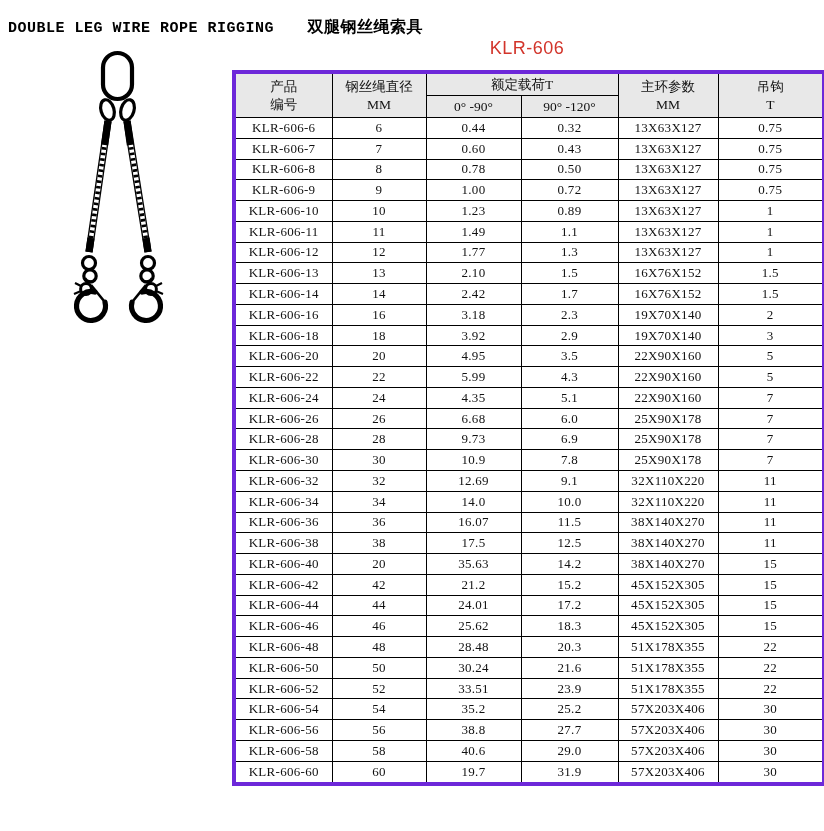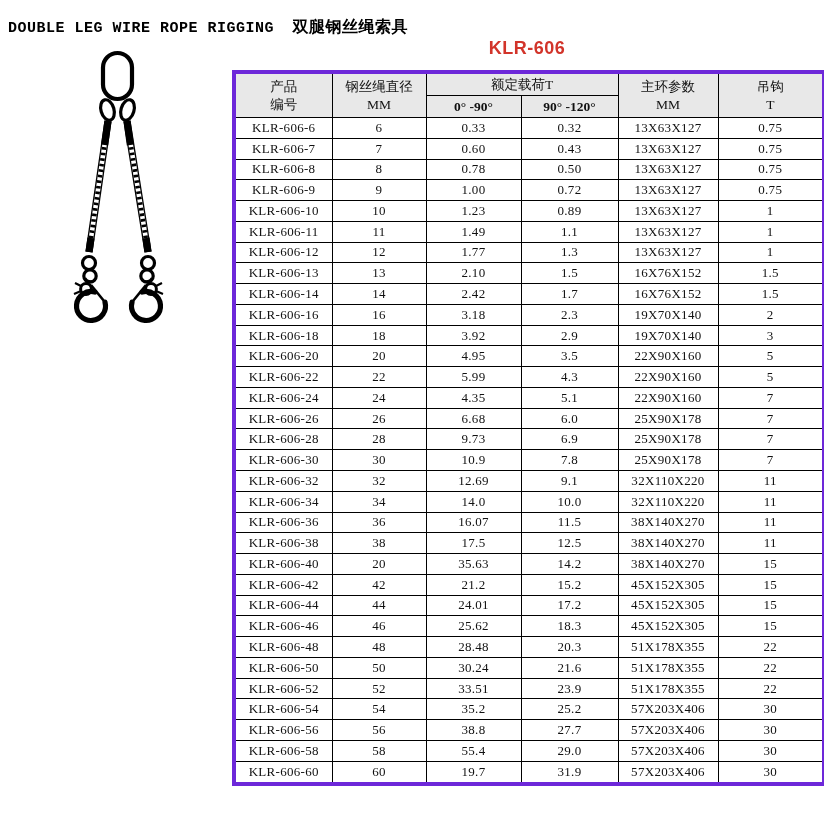--- a/index.html
+++ b/index.html
@@ -7,47 +7,47 @@
     width:824px;height:831px;position:relative;background:#ffffff;
     font-family:"Liberation Serif", serif;color:#111;
     overflow:hidden;
   }
   .page-title{
     position:absolute;left:8px;top:17px;
     font-family:"Liberation Mono", monospace;
     font-weight:bold;font-size:15px;letter-spacing:0.5px;color:#000;
     white-space:nowrap;
   }
-  .page-title .zh{margin-left:9px;font-size:16px;font-family:"Liberation Sans", sans-serif;}
+  .page-title .zh{margin-left:24px;font-size:16px;font-family:"Liberation Sans", sans-serif;}
   .model-title{
     position:absolute;left:232px;top:38px;width:590px;
     text-align:center;
     font-family:"Liberation Sans", sans-serif;
-    font-size:18px;font-weight:700;letter-spacing:0.5px;
+    font-size:18px;font-weight:400;letter-spacing:0.5px;
     color:var(--model-red,#d2342a);
   }
   .illustration{
     position:absolute;left:48px;top:46px;width:186px;height:300px;
   }
   table.spec{
     position:absolute;left:232px;top:70px;width:590px;
     border-collapse:collapse;table-layout:fixed;
     border:4px solid #6d28d9;
     padding-left:32px;
   }
   table.spec th, table.spec td{
     border:1px solid #000;text-align:center;vertical-align:middle;
     padding:0;overflow:hidden;white-space:nowrap;
   }
   table.spec thead th{
     background:var(--header-bg,#e8e8e8);
     font-weight:normal;font-size:13.5px;line-height:1.3;
   }
   table.spec thead tr.h1 th{height:21px;}
-  table.spec thead tr.h2 th{height:21px;font-weight:bold;}
+  table.spec thead tr.h2 th{height:21px;}
   table.spec tbody td{
     height:19.78px;font-size:13px;letter-spacing:0.3px;background:#fff;
   }
 </style>
 </head>
 <body>
 
 <div class="page-title">
   <span class="en">DOUBLE LEG WIRE ROPE RIGGING</span>
   <span class="zh">双腿钢丝绳索具</span>
@@ -129,21 +129,21 @@
     </tr>
     <tr class="h2">
       <th>0° -90°</th>
       <th>90° -120°</th>
     </tr>
   </thead>
   <tbody>
       <tr>
         <td>KLR-606-6</td>
         <td>6</td>
-        <td>0.33</td>
+        <td>0.44</td>
         <td>0.32</td>
         <td>13X63X127</td>
         <td>0.75</td>
       </tr>
       <tr>
         <td>KLR-606-7</td>
         <td>7</td>
         <td>0.60</td>
         <td>0.43</td>
         <td>13X63X127</td>
@@ -369,21 +369,21 @@
         <td>KLR-606-56</td>
         <td>56</td>
         <td>38.8</td>
         <td>27.7</td>
         <td>57X203X406</td>
         <td>30</td>
       </tr>
       <tr>
         <td>KLR-606-58</td>
         <td>58</td>
-        <td>55.4</td>
+        <td>40.6</td>
         <td>29.0</td>
         <td>57X203X406</td>
         <td>30</td>
       </tr>
       <tr>
         <td>KLR-606-60</td>
         <td>60</td>
         <td>19.7</td>
         <td>31.9</td>
         <td>57X203X406</td>

